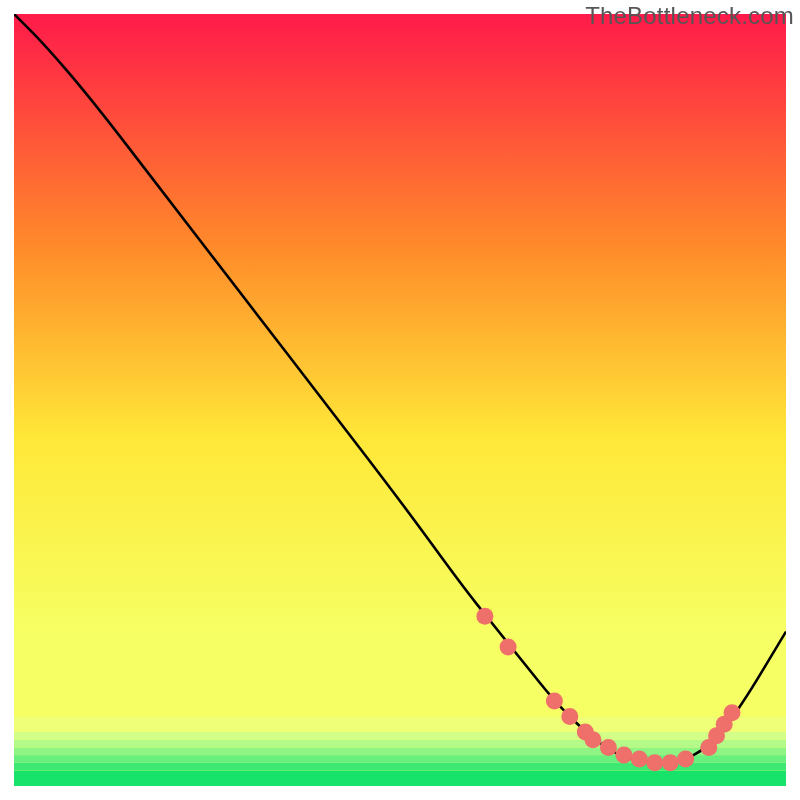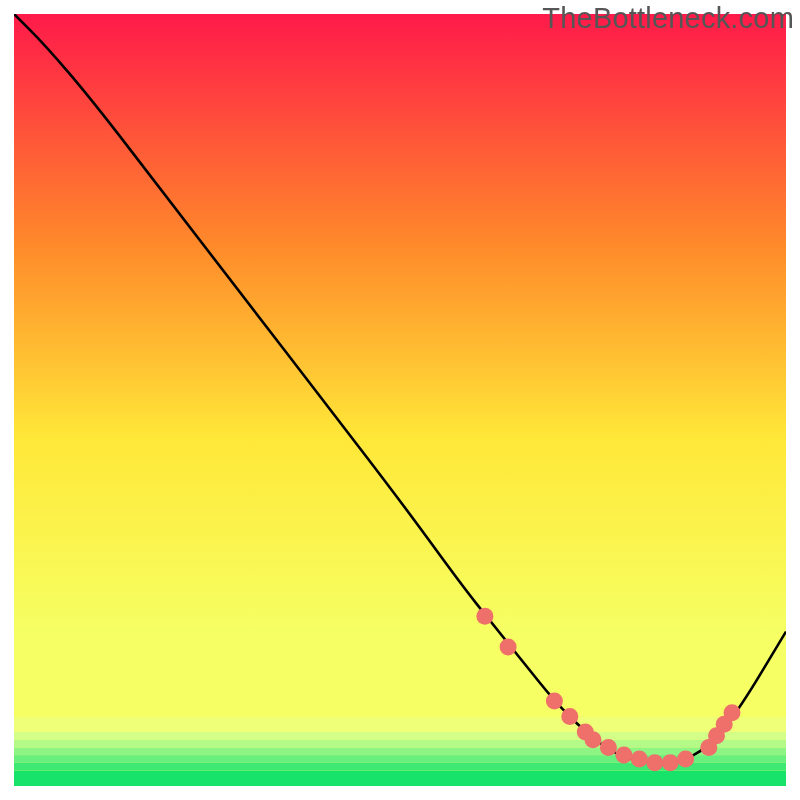--- a/index.html
+++ b/index.html
@@ -13,21 +13,21 @@
   }
   .stage {
     position: relative;
     width: 800px;
     height: 800px;
   }
   .watermark {
     position: absolute;
     top: 2px;
     right: 6px;
-    font-size: 29px;
+    font-size: 24px;
     font-weight: 400;
     color: #565656;
     letter-spacing: 0.2px;
     z-index: 5;
   }
   .plot {
     position: absolute;
     left: 14px;
     top: 14px;
     width: 772px;

